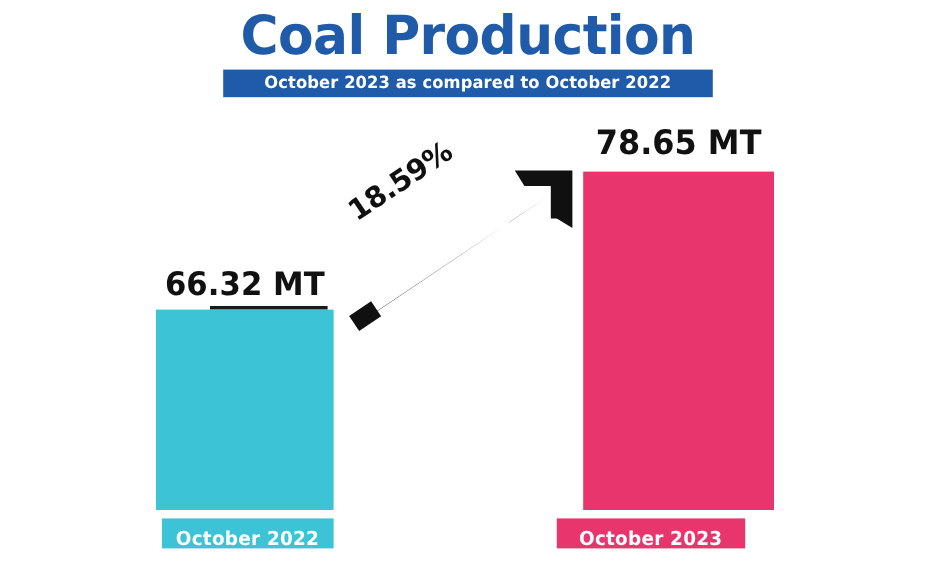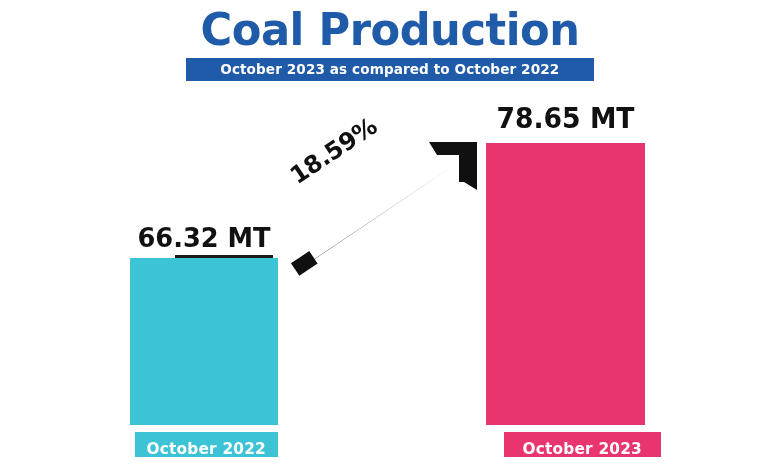--- a/index.html
+++ b/index.html
@@ -138,21 +138,21 @@
     white-space: nowrap;
     transform: scaleX(0.96);
   }
   #chip-2022 {
     left: 135px;
     top: 432px;
     width: 143px;
     background: #3cc3d6;
   }
   #chip-2023 {
-    left: 504px;
+    left: 464px;
     top: 432px;
     width: 157px;
     background: #e8356d;
   }
 
   
   #growth-arrow {
     position: absolute;
     left: 285px;
     top: 138px;

